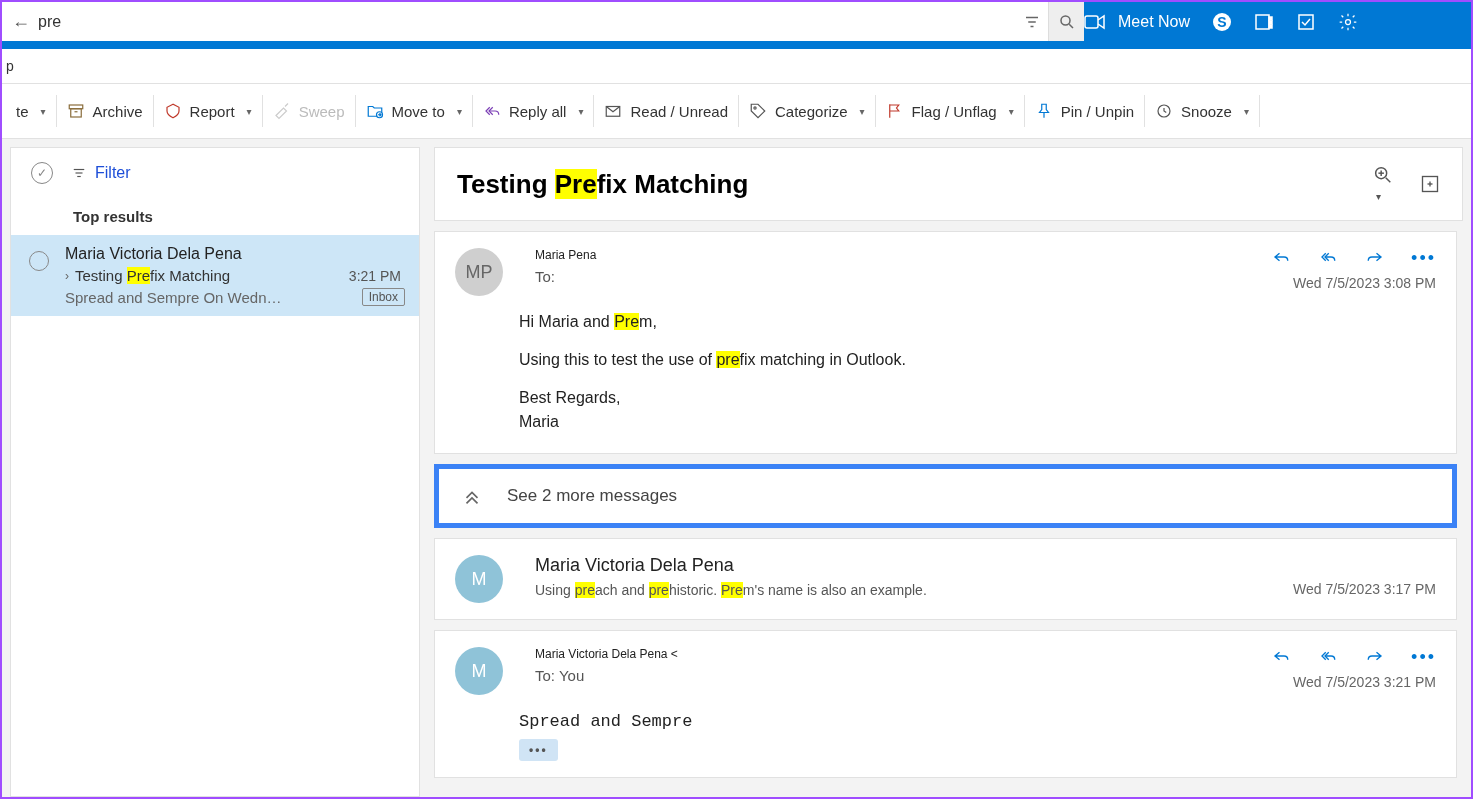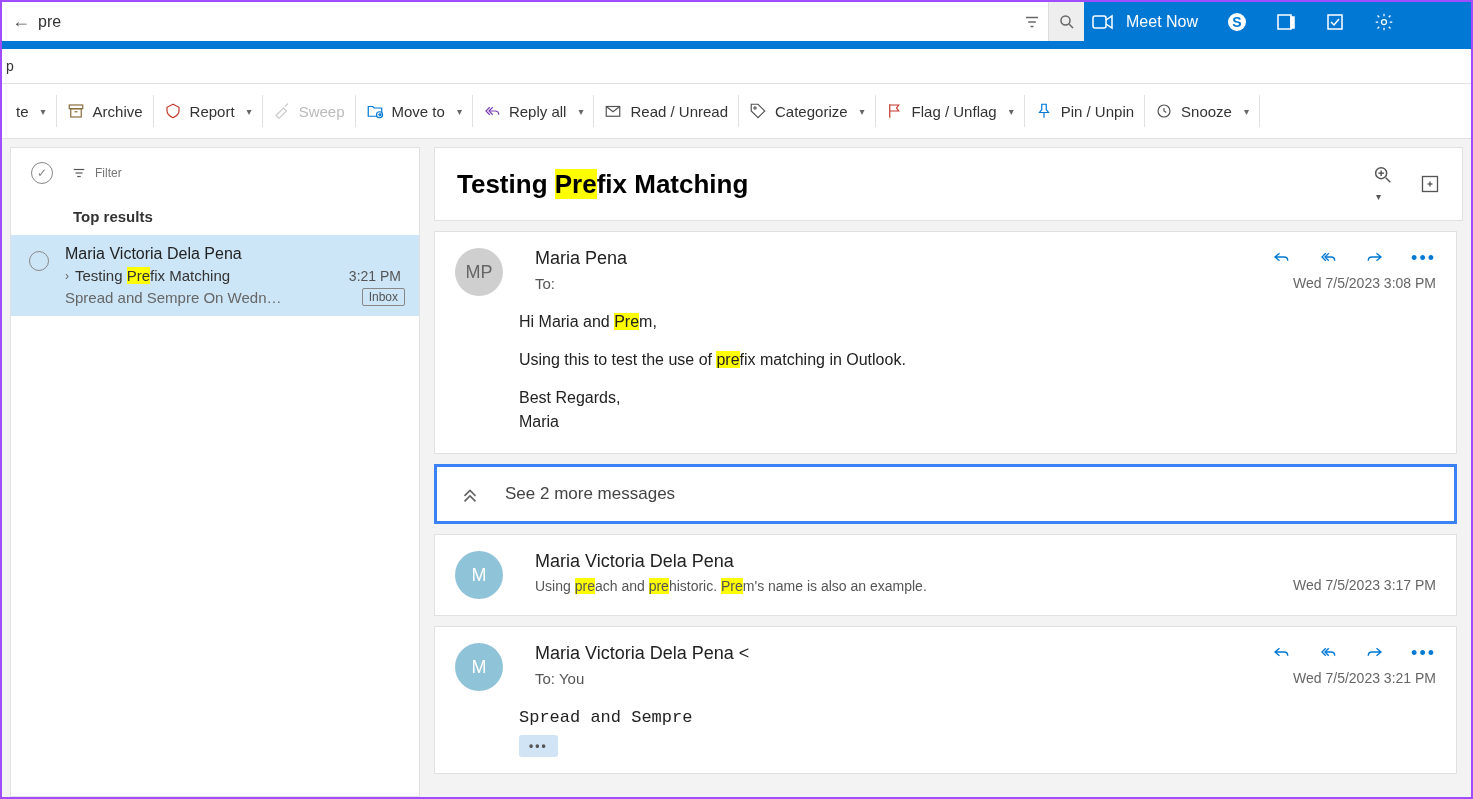--- a/index.html
+++ b/index.html
@@ -3,38 +3,38 @@
 <meta charset="utf-8">
 <style>
 *{box-sizing:border-box;margin:0;padding:0;font-family:"Segoe UI",Arial,sans-serif}
 body{width:1473px;height:799px;border:2px solid #a04dff;overflow:hidden;background:#fff;position:relative}
 .header{height:39px;background:#0078d4;display:flex;align-items:stretch}
 .search-wrap{flex:1;background:#fff;display:flex;align-items:center;padding:0 0 0 6px;max-width:1082px}
 .back-arrow{width:26px;text-align:center;color:#555;font-size:18px;cursor:pointer}
 .search-input{flex:1;border:none;outline:none;font-size:16px;padding:4px;color:#333}
 .search-filter{width:32px;height:100%;display:flex;align-items:center;justify-content:center;color:#555}
 .search-btn{width:36px;height:100%;background:#eee;display:flex;align-items:center;justify-content:center;border-left:1px solid #ddd}
-.header-right{display:flex;align-items:center;gap:29px;padding:0 8px;color:#fff}
+.header-right{display:flex;align-items:center;gap:22px;padding:0 0;color:#fff}
 .meet-now{display:flex;align-items:center;gap:12px;font-size:16px}
 .hicon{width:20px;height:20px;display:inline-flex;align-items:center;justify-content:center}
 .blue-strip{height:8px;background:#0078d4}
 .subbar{height:34px;padding-left:4px;display:flex;align-items:center;color:#333;font-size:14px}
 .toolbar{height:56px;border-top:1px solid #e1e1e1;border-bottom:1px solid #e1e1e1;display:flex;align-items:center;padding:8px 8px;font-size:15px;color:#333}
 .tb-sep{width:1px;height:32px;background:#e1e1e1;margin:0 4px}
 .tb-btn{display:flex;align-items:center;gap:8px;padding:4px 6px;cursor:pointer;white-space:nowrap}
 .tb-btn.disabled{color:#bbb}
 .tb-btn.undo{color:#bbb;margin-left:auto}
 .chev{font-size:10px;color:#666;margin-left:4px}
 .ticon{width:18px;height:18px}
 .content{display:flex;height:calc(100% - 137px);background:#f3f3f3;padding:8px 8px 0 8px;gap:14px}
 .listpane{width:410px;background:#fff;border:1px solid #e1e1e1;display:flex;flex-direction:column}
 .results-hdr{display:flex;align-items:center;padding:14px 20px;gap:18px}
 .results-hdr .check{width:22px;height:22px;border:1.5px solid #888;border-radius:50%;display:flex;align-items:center;justify-content:center;color:#888;font-size:12px}
 .results-title{font-size:19px;font-weight:600;flex:1}
-.filter-btn{display:flex;align-items:center;gap:8px;color:#737373;font-size:12px}
+.filter-btn{display:flex;align-items:center;gap:8px;color:#1d4ed8;font-size:16px}
 .top-results{padding:10px 20px 10px 62px;font-size:15px;font-weight:600;color:#333}
 .msg-item{display:flex;padding:10px 14px;background:#cde6f7;gap:10px}
 .msg-radio{width:20px;height:20px;border:1.5px solid #888;border-radius:50%;margin-top:6px;flex-shrink:0;margin-left:4px;margin-right:6px}
 .msg-body{flex:1;min-width:0}
 .msg-sender{font-size:16px;color:#222;margin-bottom:4px}
 .msg-line2{display:flex;align-items:center;gap:6px}
 .msg-chev{color:#666;font-size:12px}
 .msg-subject{font-size:15px;color:#333}
 .msg-time{font-size:14px;color:#555;margin-left:auto;padding-right:4px}
 .msg-line3{display:flex;align-items:center;gap:8px;margin-top:4px}
@@ -47,28 +47,28 @@
 .subject-actions{display:flex;align-items:center;gap:26px;color:#555}
 .thread-scroll{flex:1;overflow-y:auto;padding-right:6px}
 .thread-scroll::-webkit-scrollbar{width:16px}
 .thread-scroll::-webkit-scrollbar-thumb{background:#c1c1c1;border-radius:2px}
 .thread-scroll::-webkit-scrollbar-track{background:#f3f3f3}
 .email-card{background:#fff;border:1px solid #e1e1e1;margin-top:10px;padding:16px 20px}
 .email-head{display:flex;gap:32px}
 .avatar{width:48px;height:48px;border-radius:50%;background:#8fc3d8;color:#fff;display:flex;align-items:center;justify-content:center;font-size:18px;flex-shrink:0}
 .avatar.gray{background:#cfcfcf;color:#666}
 .email-meta{flex:1}
-.email-from{font-size:18px;color:#222}
+.email-from{font-size:12px;color:#222}
 .email-to{font-size:15px;color:#555;margin-top:6px}
 .email-actions{display:flex;gap:26px;color:#0078d4;font-size:18px;align-items:flex-start}
 .email-date{font-size:14px;color:#666;text-align:right;margin-top:6px}
 .email-right{display:flex;flex-direction:column;align-items:flex-end}
 .email-body{margin-left:64px;margin-top:14px;font-size:16px;color:#222;line-height:1.5}
 .email-body p{margin-bottom:14px}
-.see-more{background:#fff;border:3px solid #3b82f6;margin-top:10px;padding:16px 22px;display:flex;align-items:center;gap:24px;font-size:17px;color:#444}
+.see-more{background:#fff;border:5px solid #3b82f6;margin-top:10px;padding:16px 22px;display:flex;align-items:center;gap:24px;font-size:17px;color:#444}
 .compact-card .email-from{font-size:18px}
 .compact-sub{font-size:14px;color:#555;margin-top:6px}
 .mono{font-family:"Courier New",monospace;font-size:17px}
 .ellipsis-btn{display:inline-block;background:#d0e4f5;padding:2px 10px;border-radius:3px;color:#555;letter-spacing:2px;font-weight:bold;font-size:12px;margin-top:4px}
 svg{display:block}
 </style>
 </head>
 <body>
 
 <div class="header">

